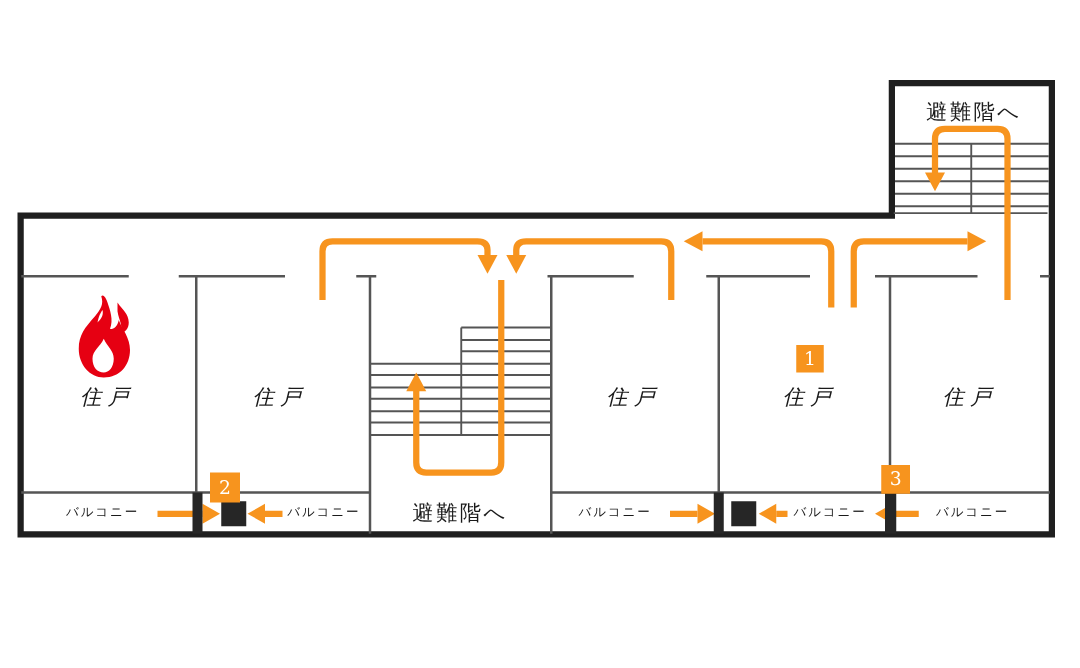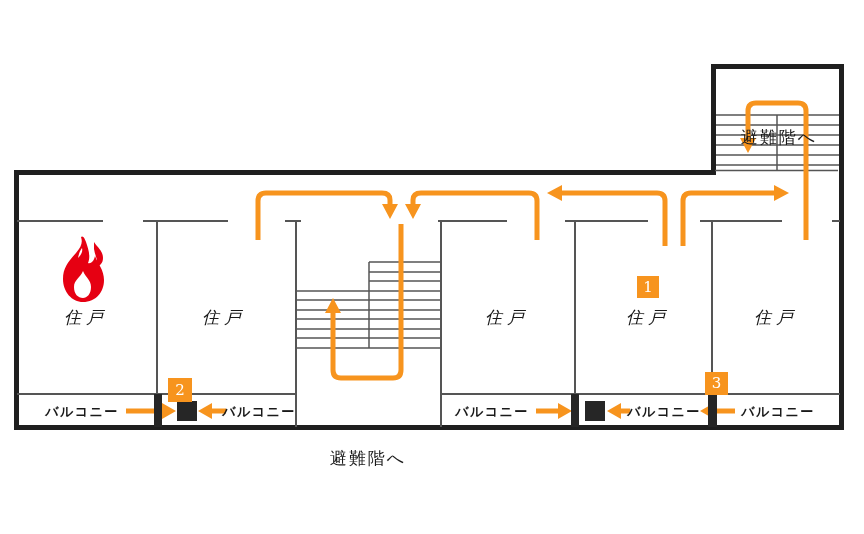--- a/index.html
+++ b/index.html
@@ -11,22 +11,22 @@
     overflow:hidden;
   }
   .canvas svg{position:absolute;left:0;top:0;}
   .lbl{
     position:absolute;
     color:#1a1a1a;
     text-align:center;
     white-space:nowrap;
   }
   .unit-lbl{font-size:17px;letter-spacing:5px;width:90px;font-style:italic;}
-  .balcony-lbl{font-size:13px;letter-spacing:1.5px;width:96px;font-weight:bold;}
-  .stair-lbl{font-size:17px;letter-spacing:2px;width:130px;margin-top:48px;}
+  .balcony-lbl{font-size:10px;letter-spacing:1.5px;width:96px;}
+  .stair-lbl{font-size:17px;letter-spacing:2px;width:130px;}
   .badge{
     position:absolute;
     background:#F7941E;
     color:#fff;
     font-size:15px;
     text-align:center;
     font-family:"DejaVu Serif","Liberation Serif",serif;
   }
   .badge-1{left:637px;top:276px;width:22px;height:22px;line-height:22px;}
   .badge-2{left:168px;top:378px;width:24px;height:24px;line-height:24px;}

